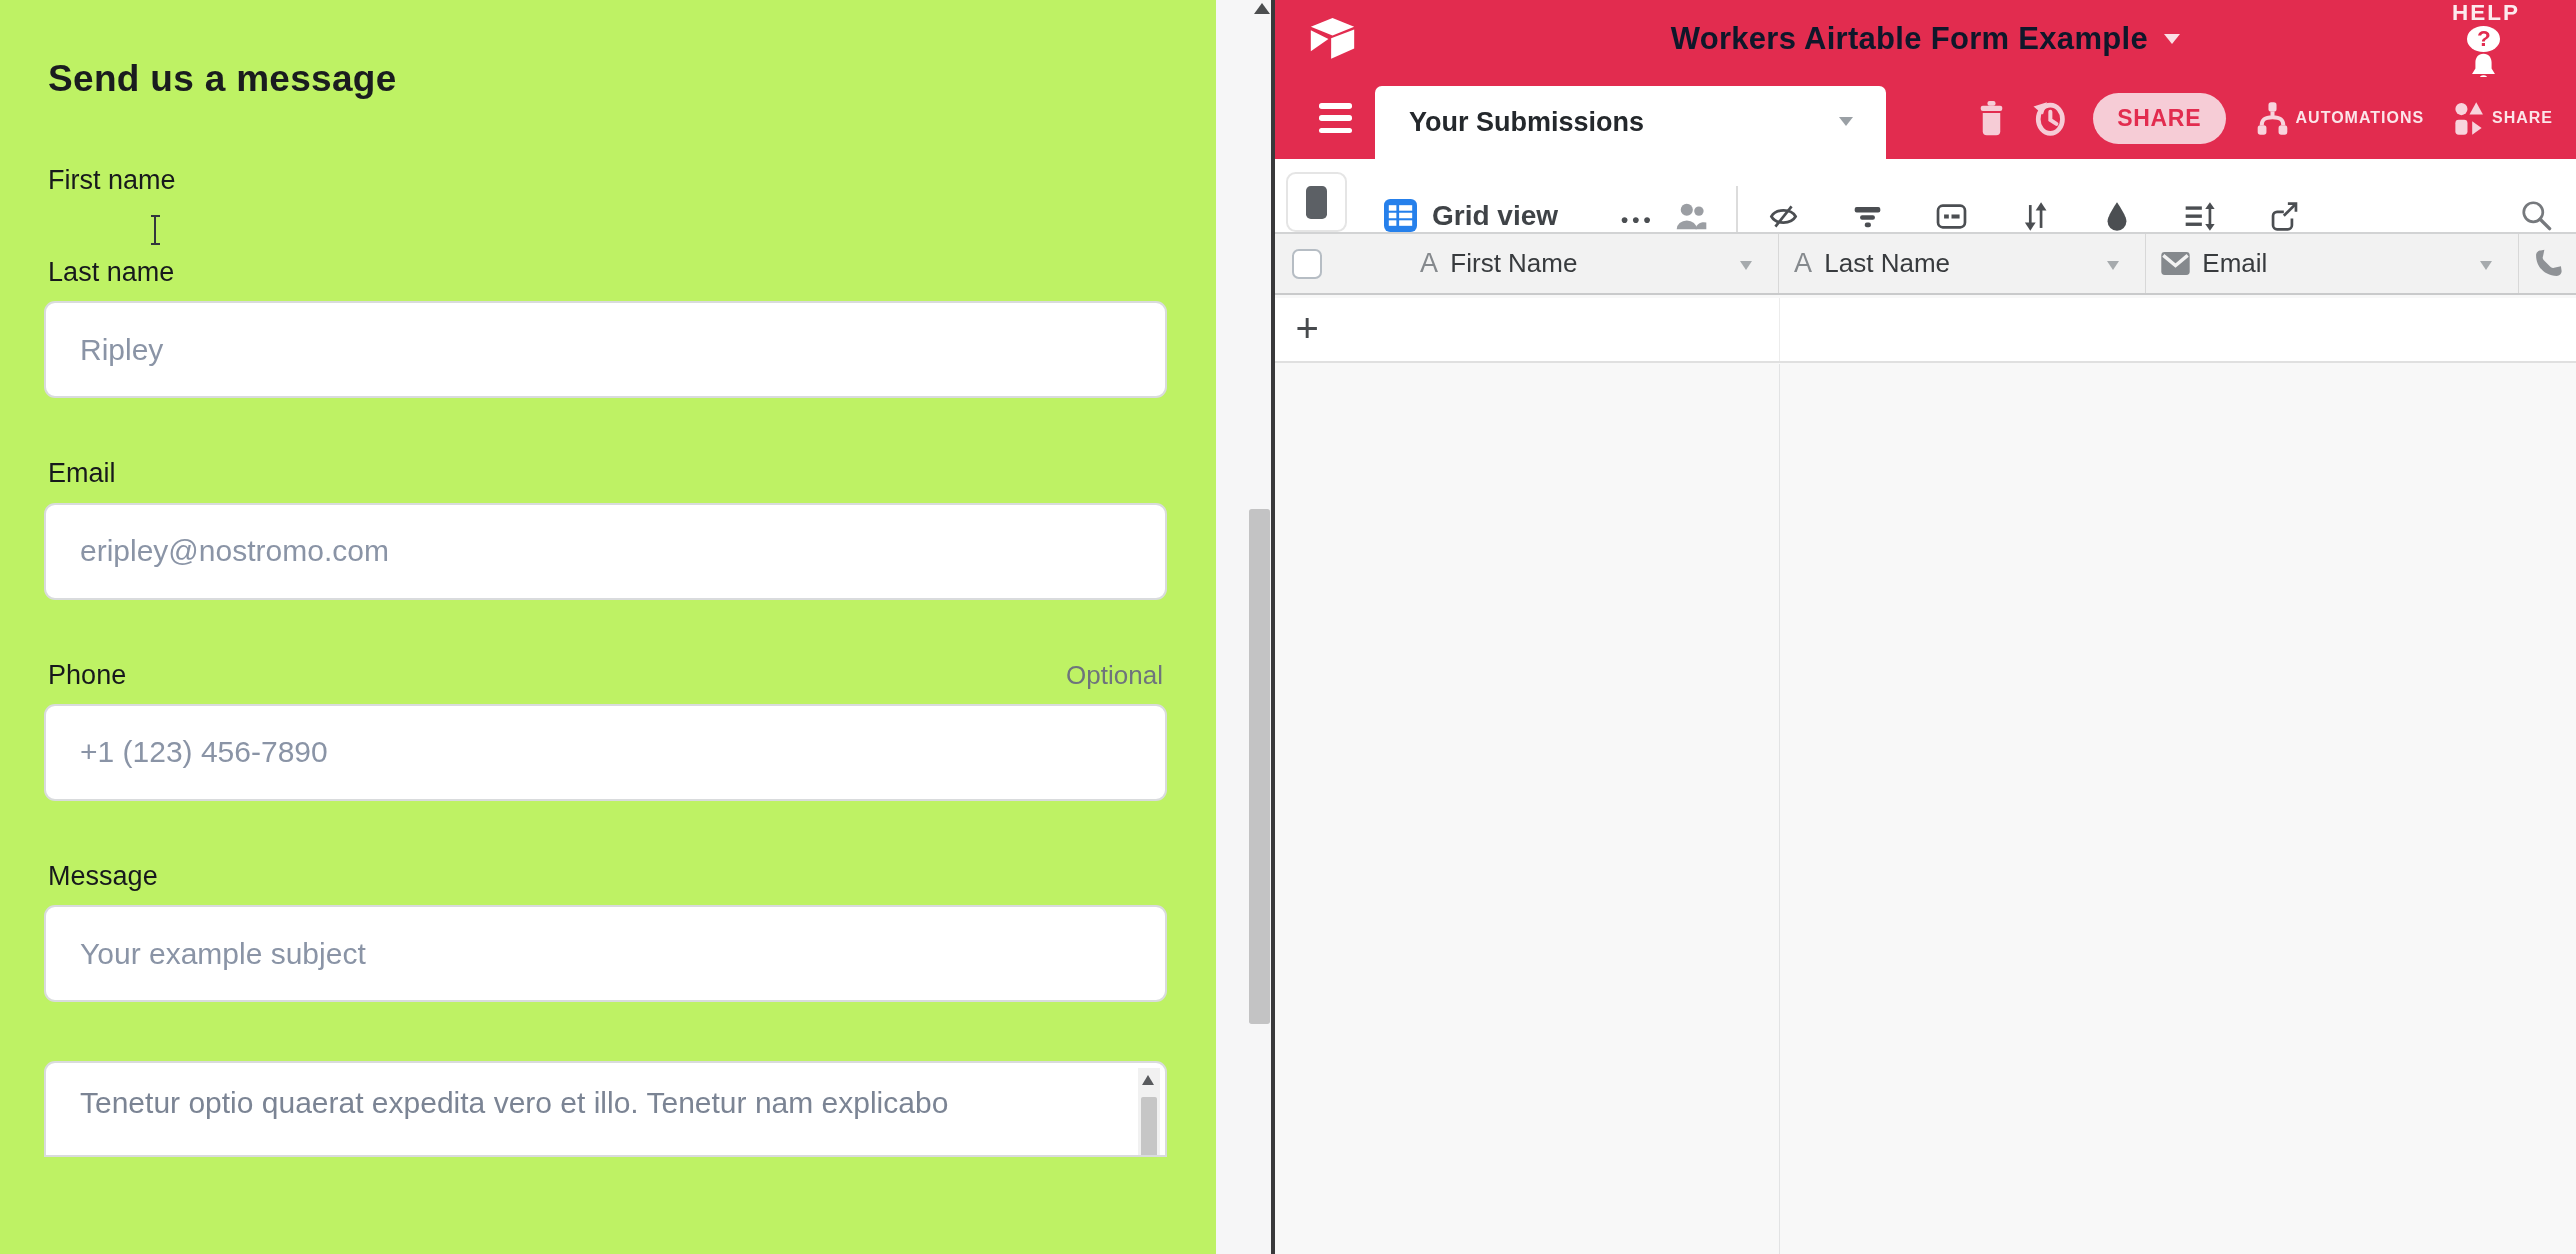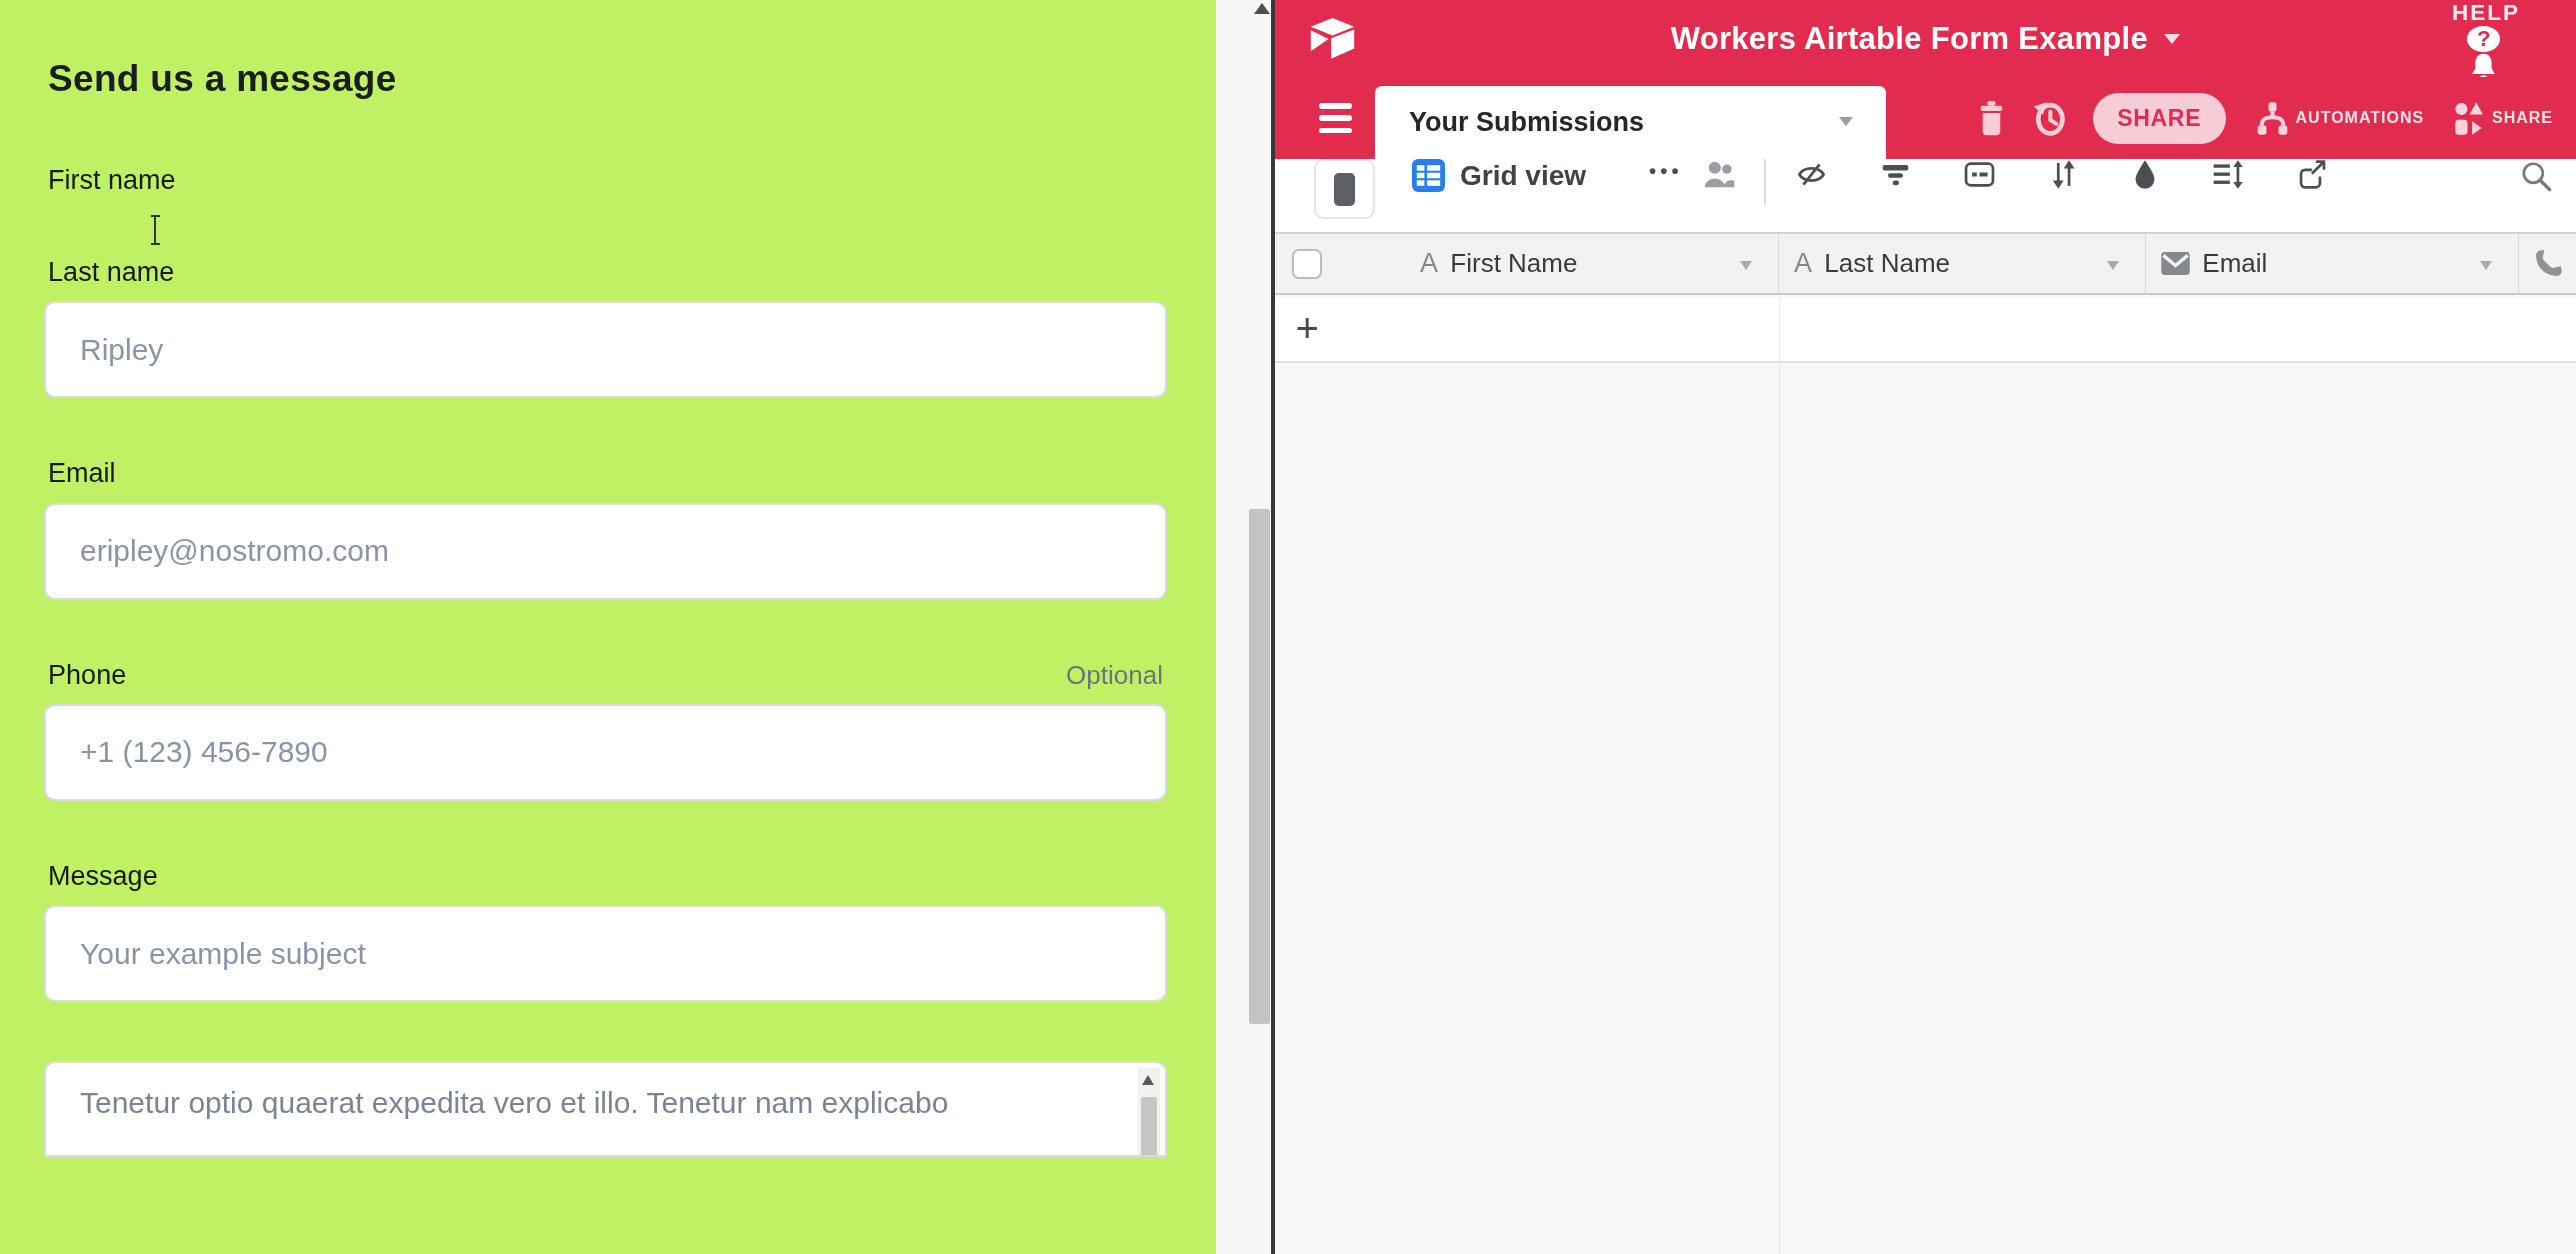--- a/index.html
+++ b/index.html
@@ -31,41 +31,41 @@
   .page-scroll { position: absolute; left: 1216px; top: 0; width: 55px; height: 1255px; background: #f6f6f7; }
   .ps-arrow-up { position: absolute; left: 38px; top: 2.7px; width: 0; height: 0; border-left: 8.2px solid transparent; border-right: 8.2px solid transparent; border-bottom: 11.6px solid #4c4e50; }
   .ps-thumb { position: absolute; left: 33px; top: 509px; width: 20.5px; height: 515px; background: #c3c3c4; border-radius: 2.7px; }
   .pane-divider { position: absolute; left: 1271px; top: 0; width: 4.1px; height: 1255px; background: #39393b; }
 
   
   .airtable { position: absolute; left: 1275px; top: 0; width: 1301px; height: 1255px; background: #f8f8f8; overflow: hidden; }
   .at-topbar { position: absolute; left: 0; top: 0; width: 100%; height: 77px; background: #e22c4f; }
   .at-logo { position: absolute; left: 35px; top: 18px; }
   .at-title-wrap { position: absolute; left: 0; right: 0; top: 0; height: 77px; display: flex; align-items: center; justify-content: center; }
-  .at-title { font-size: 31px; font-weight: 700; color: #ffffff; letter-spacing: 0.3px; }
+  .at-title { font-size: 31px; font-weight: 700; color: #0f172a; letter-spacing: 0.3px; }
   .caret-down-white { width: 0; height: 0; border-left: 8.2px solid transparent; border-right: 8.2px solid transparent; border-top: 10.2px solid rgba(255,255,255,0.85); margin-left: 16.4px; }
   .at-top-right { position: absolute; right: 27px; top: 0; height: 77px; display: flex; align-items: center; flex-direction: column; }
   .help-label { font-size: 22.5px; font-weight: 700; letter-spacing: 2px; color: rgba(255,255,255,0.9); margin-right: 29px; }
   .q-circle { width: 33px; height: 33px; border-radius: 50%; background: #ffffff; color: #e22c4f; font-size: 22.5px; font-weight: 700; display: flex; align-items: center; justify-content: center; margin-right: 33px; }
   .bell-wrap { margin-right: 33px; display: flex; align-items: center; }
   .avatar { width: 45px; height: 45px; border-radius: 50%; background: radial-gradient(circle at 60% 45%, #8a6e58 0%, #6b5546 22%, #3a393c 48%, #232326 78%); }
 
   .at-tabbar { position: absolute; left: 0; top: 77px; width: 100%; height: 82px; background: #e22c4f; }
   .hamburger { position: absolute; left: 44px; top: 26px; width: 33px; height: 30px; display: flex; flex-direction: column; justify-content: space-between; }
   .hamburger span { display: block; width: 33px; height: 5.5px; border-radius: 2.7px; background: #ffffff; }
   .at-tab { position: absolute; left: 100px; top: 9px; width: 511px; height: 73px; background: #ffffff; border-radius: 6.8px 6.8px 0 0; display: flex; align-items: center; }
   .at-tab-label { font-size: 27px; font-weight: 600; color: #24282c; margin-left: 34px; }
   .caret-down-gray { width: 0; height: 0; border-left: 7.5px solid transparent; border-right: 7.5px solid transparent; border-top: 9.6px solid #9aa0a5; position: absolute; right: 33px; top: 31px; }
   .at-tab-actions { position: absolute; right: 23px; top: 0; height: 82px; display: flex; align-items: center; }
   .tb-icon-btn { display: flex; align-items: center; justify-content: center; margin-left: 26px; }
   .share-pill { margin-left: 27px; height: 51px; border-radius: 27px; background: #f6ccd6; color: #e22c4f; font-size: 23px; font-weight: 700; letter-spacing: 0.7px; display: flex; align-items: center; padding: 0 24.6px; }
   .red-text-btn { margin-left: 30px; display: flex; align-items: center; color: rgba(255,255,255,0.88); font-size: 16px; font-weight: 700; letter-spacing: 1px; }
   .red-text-btn svg { margin-right: 6.8px; }
 
-  .at-toolbar { position: absolute; left: 0; top: 159px; width: 100%; height: 75px; background: #ffffff; border-bottom: 2px solid #d2d3d4; display: flex; align-items: flex-start; padding-left: 39px; }
+  .at-toolbar { position: absolute; left: 0; top: 159px; width: 100%; height: 75px; background: #ffffff; border-bottom: 2px solid #d2d3d4; display: flex; align-items: flex-end; padding-left: 11px; }
   .sidebar-toggle { width: 61px; height: 60px; border: 2px solid #e5e5e5; border-radius: 9.6px; background: #fff; display: flex; align-items: center; justify-content: center; margin-right: 37px; }
   .sidebar-toggle-glyph { width: 20.5px; height: 33px; background: #5c6065; border-radius: 4.8px; }
   .gridview-btn { display: flex; align-items: center; margin-right: 63px; }
   .grid-icon { margin-right: 15px; display: flex; }
   .gridview-label { font-size: 28px; font-weight: 600; color: #3f4347; }
   .ellipsis-btn { font-size: 20.5px; letter-spacing: 4.1px; color: #4b4e52; font-weight: 700; margin-right: 19px; }
   .people-btn { margin-right: 27px; display: flex; }
   .tb-divider { width: 2px; height: 46px; background: #dcdcdc; margin-right: 29px; }
   .tool-icon { margin-right: 52px; display: flex; }
   .search-btn { position: absolute; right: 23px; display: flex; }

